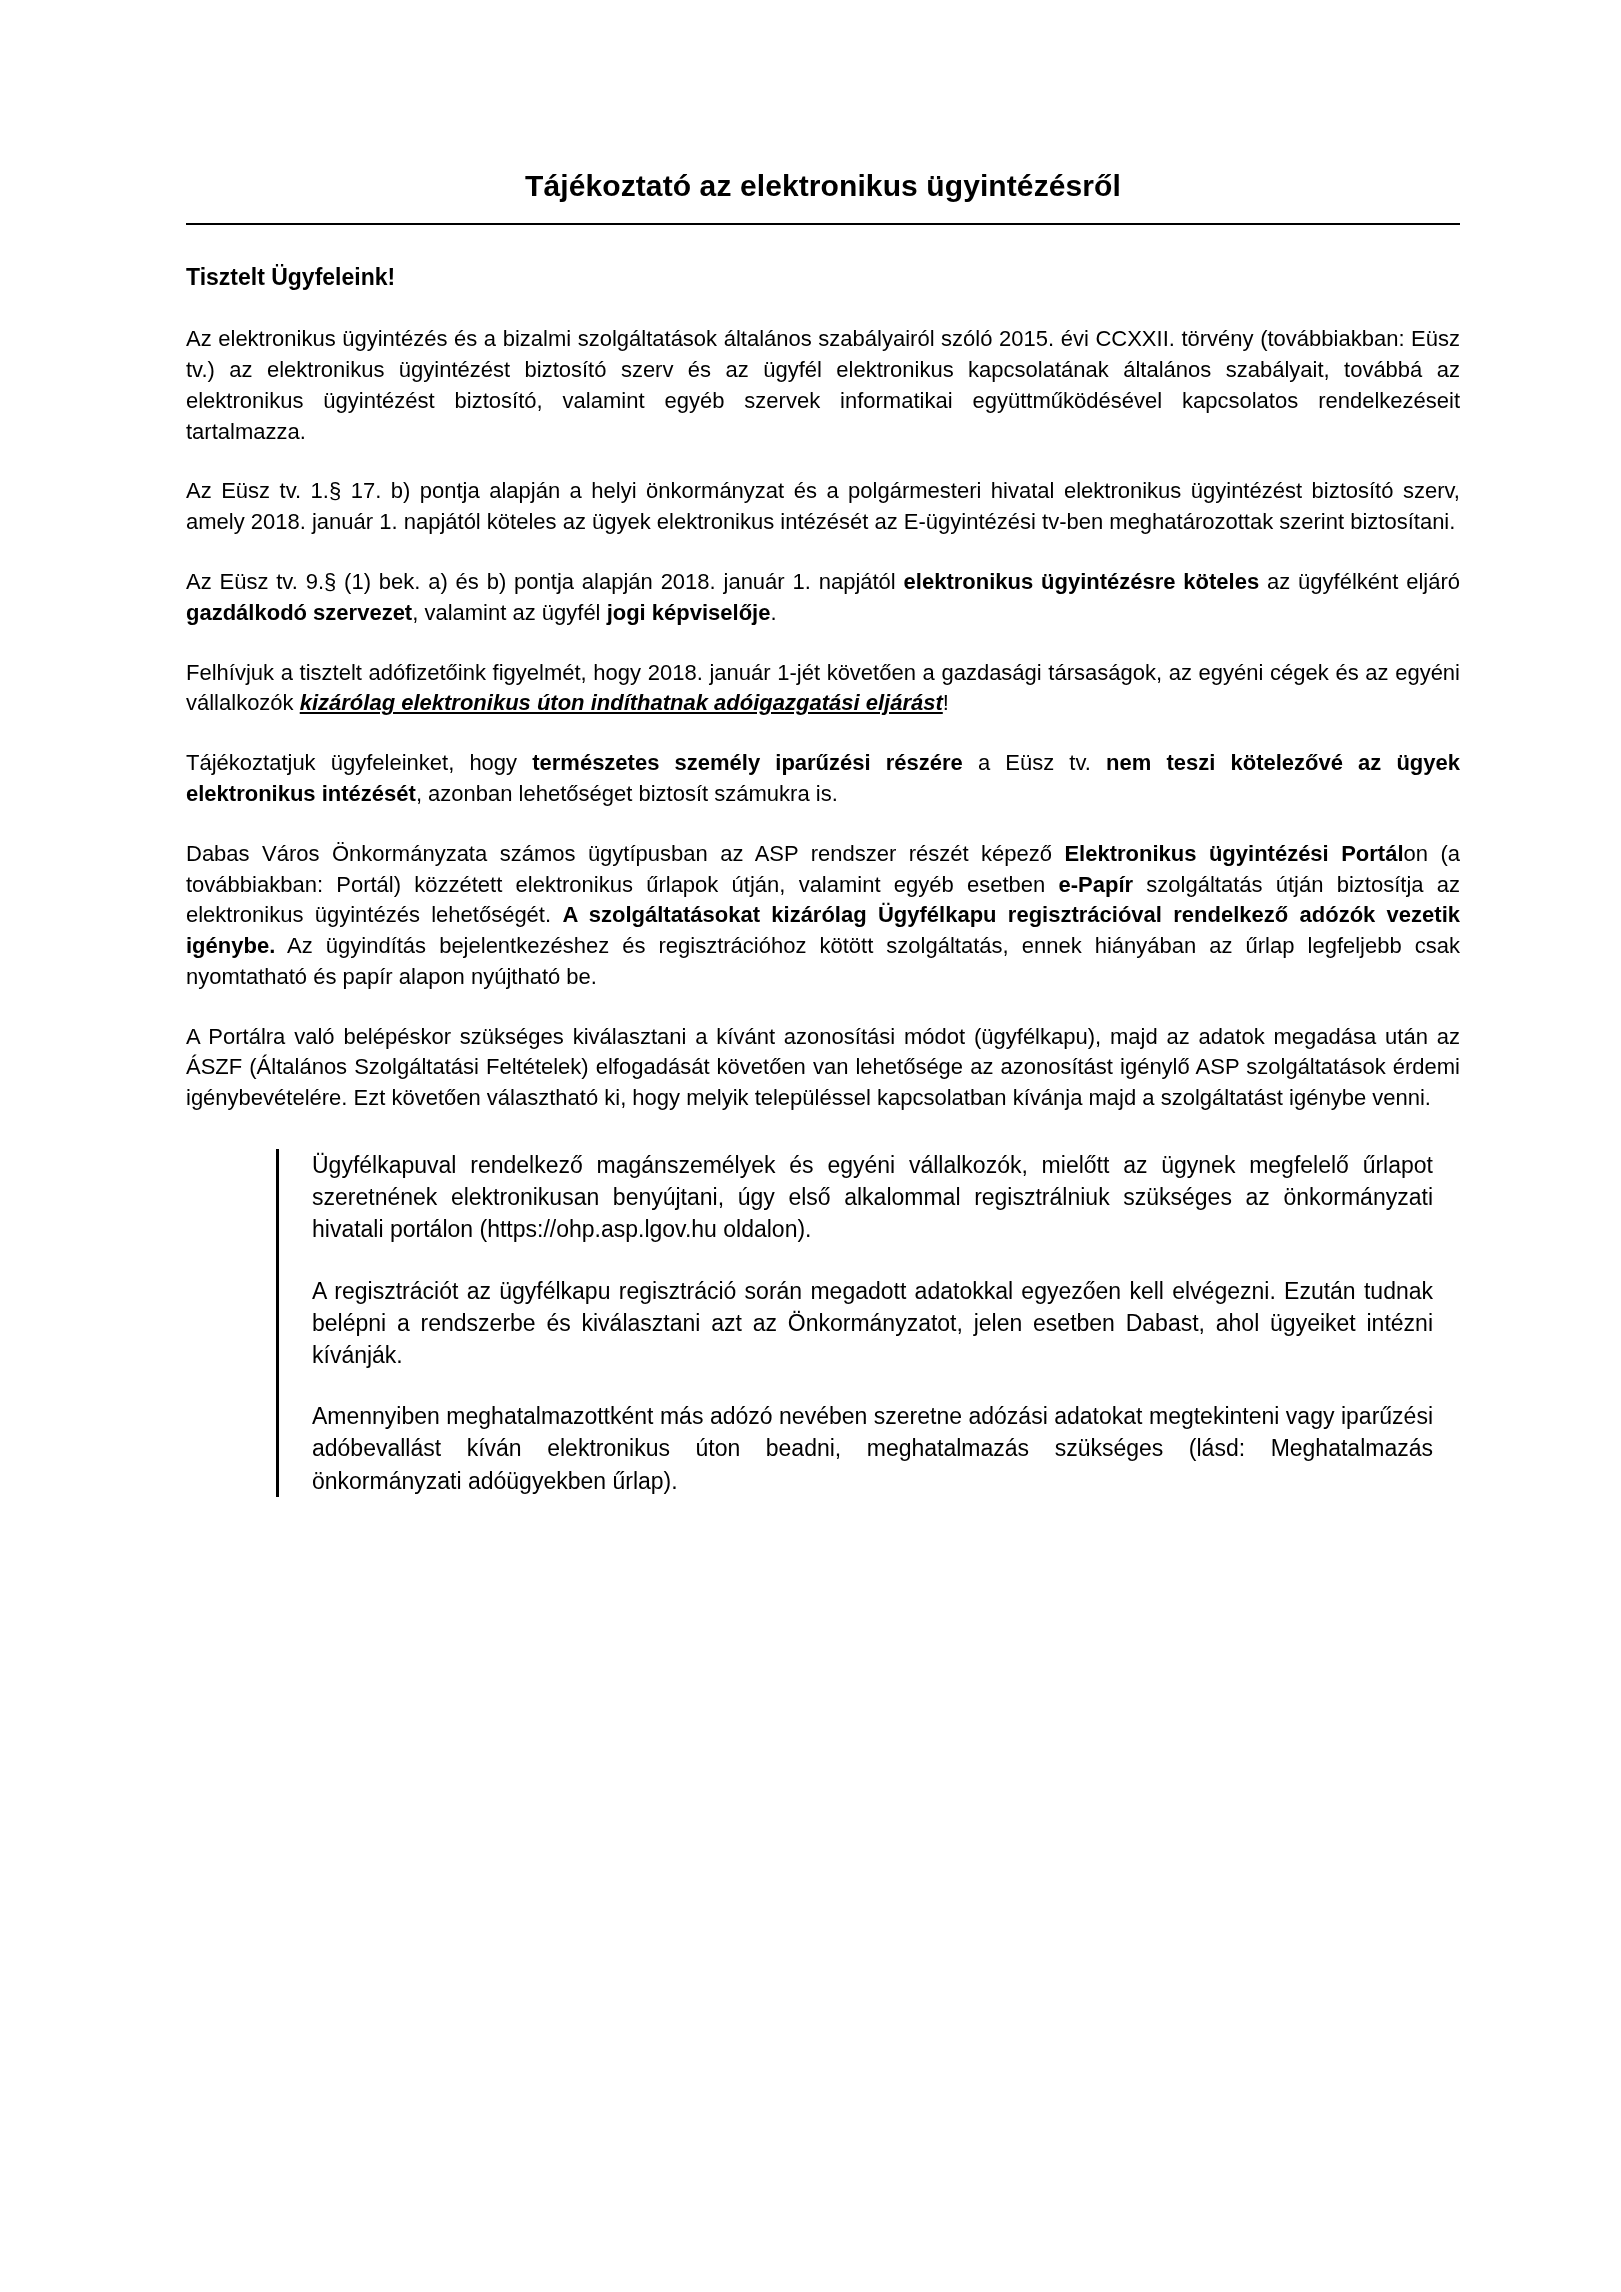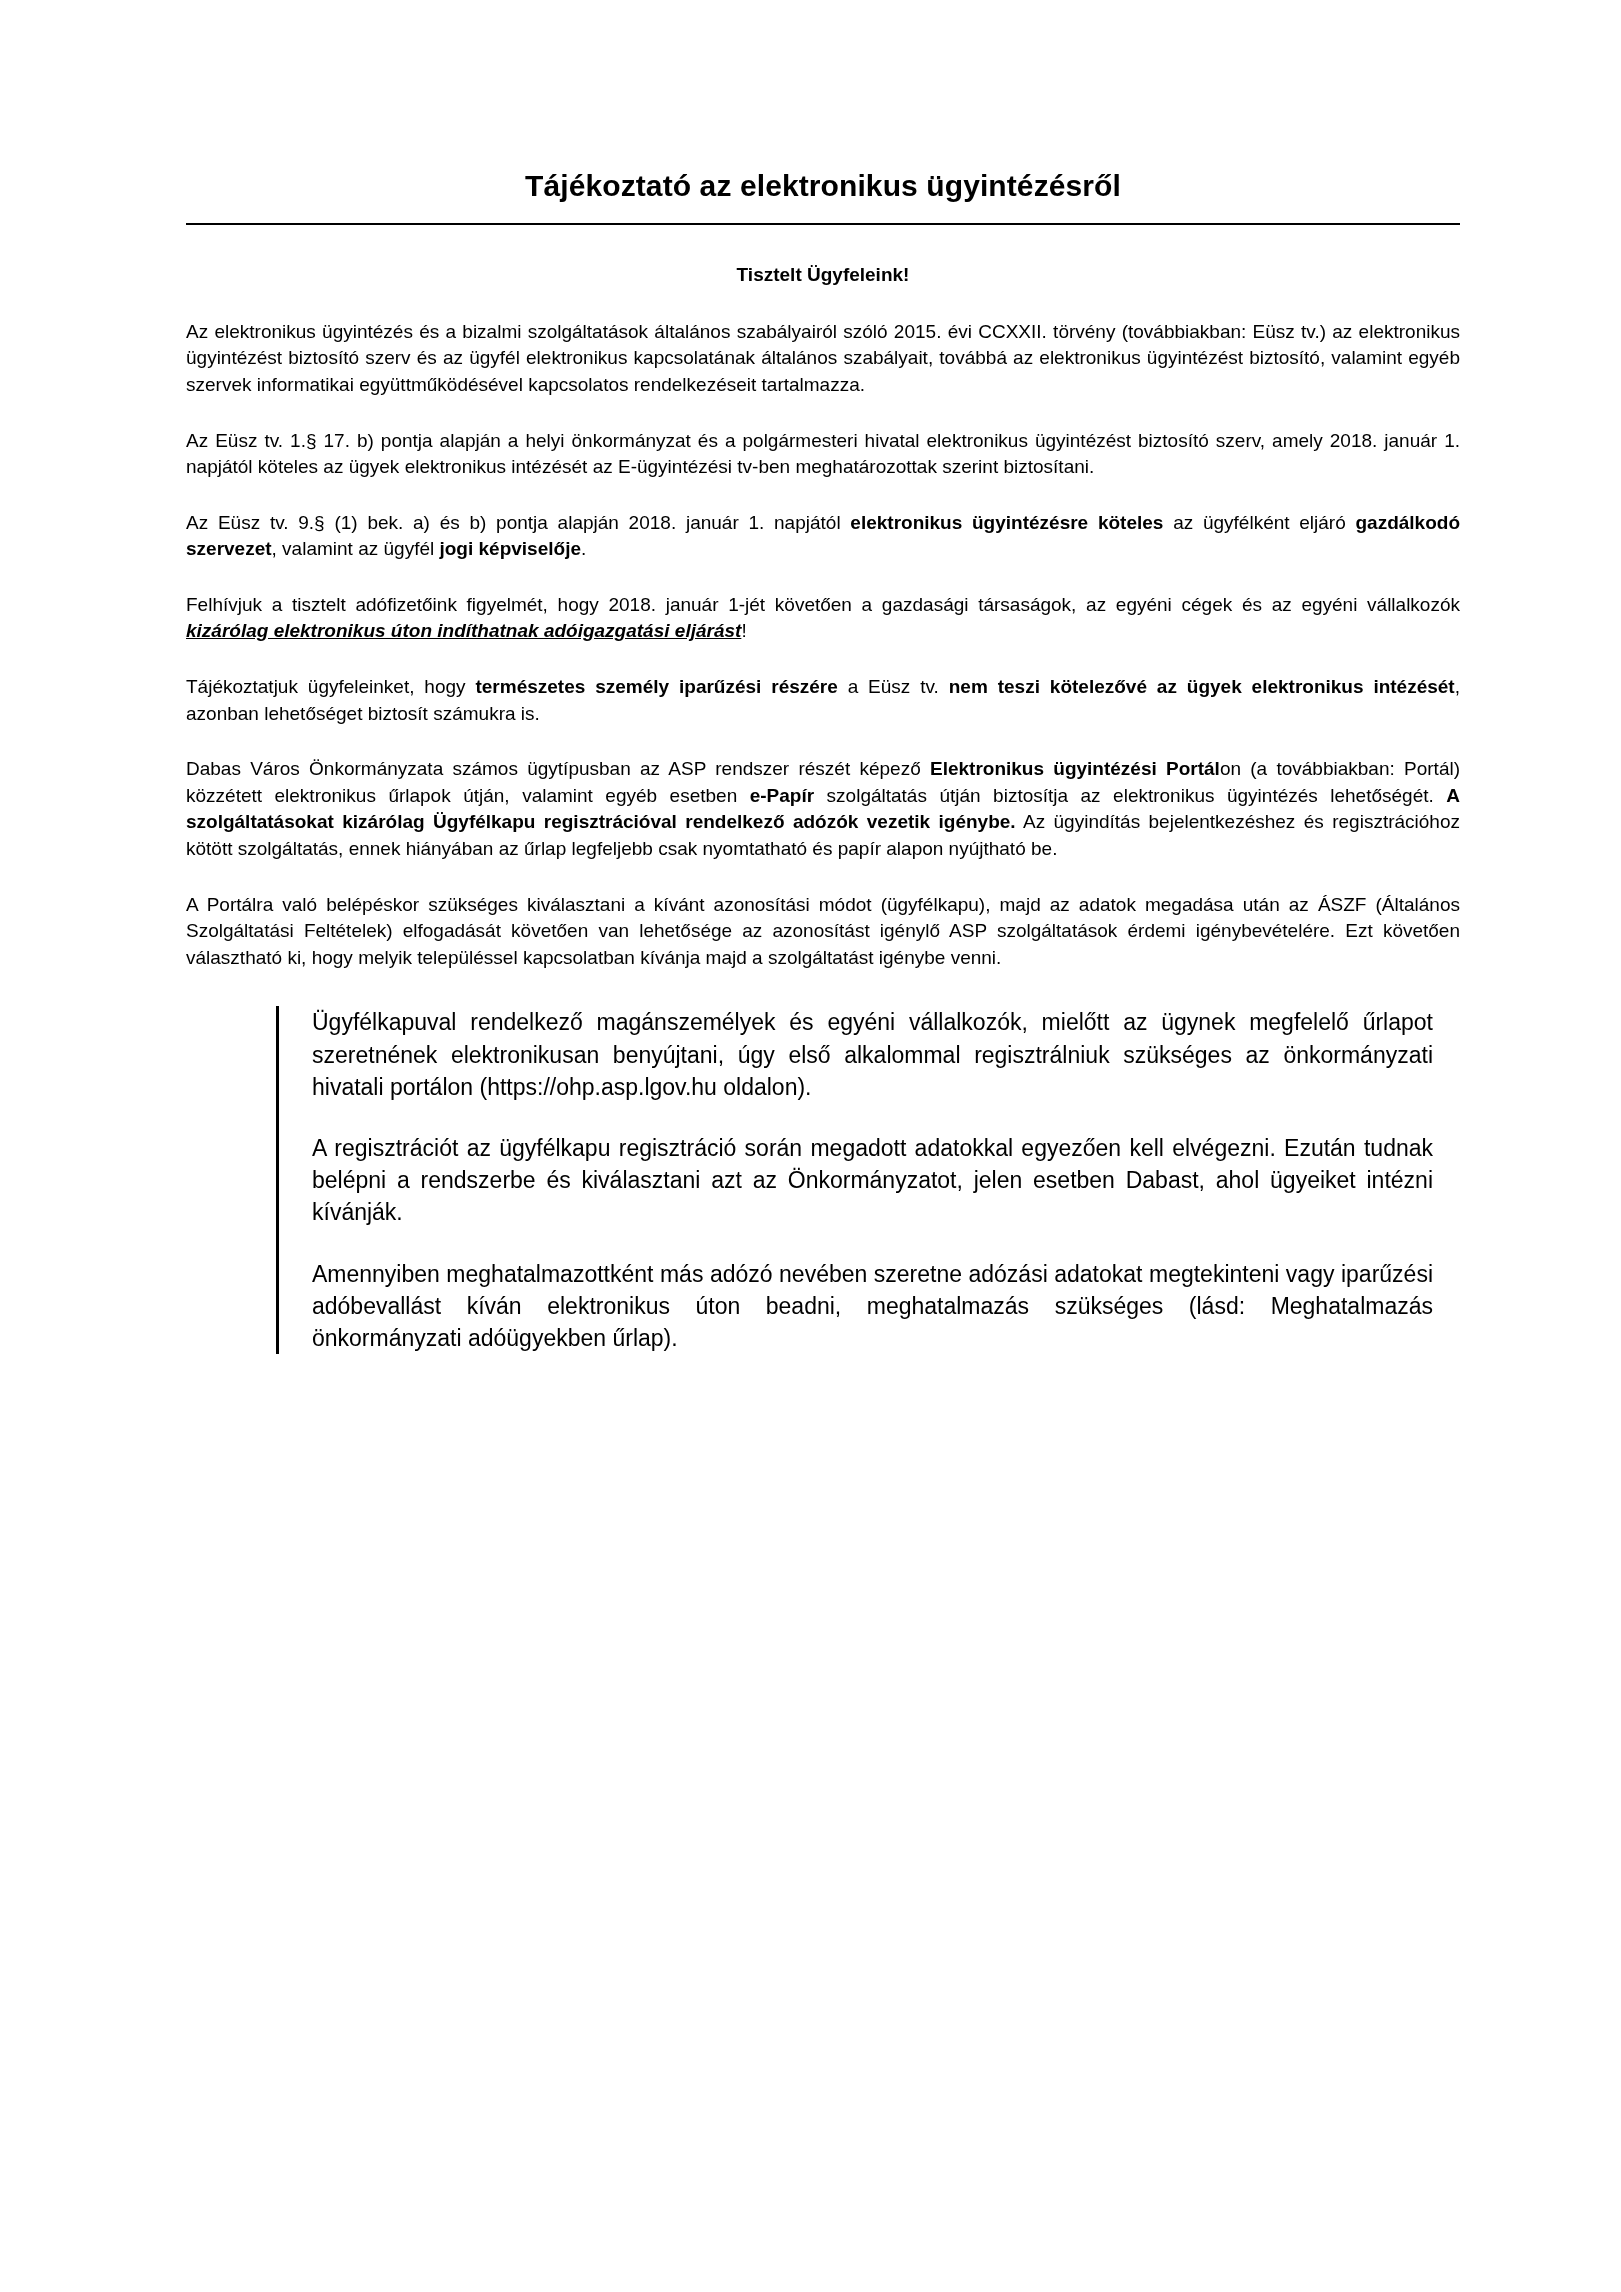--- a/index.html
+++ b/index.html
@@ -41,28 +41,27 @@
   }
   .title-rule {
     margin: 19.6px 0 0 0;
     border: 0;
     border-top: 2.9px solid #000000;
     width: 1274px;
     height: 0;
     background: none;
   }
   .greeting {
-    font-size: 19px;
+    font-size: 23px;
     font-weight: bold;
     margin: 37px 0 0 0;
     line-height: 1.35;
-    text-align: center;
   }
   p.body-par {
-    font-size: 19px;
+    font-size: 22px;
     line-height: 1.40;
     text-align: justify;
     margin: 29px 0 0 0;
     word-spacing: 0px;
   }
   p.body-par.first-par {
     margin-top: 31px;
   }
   .red {
     color: #000000;

